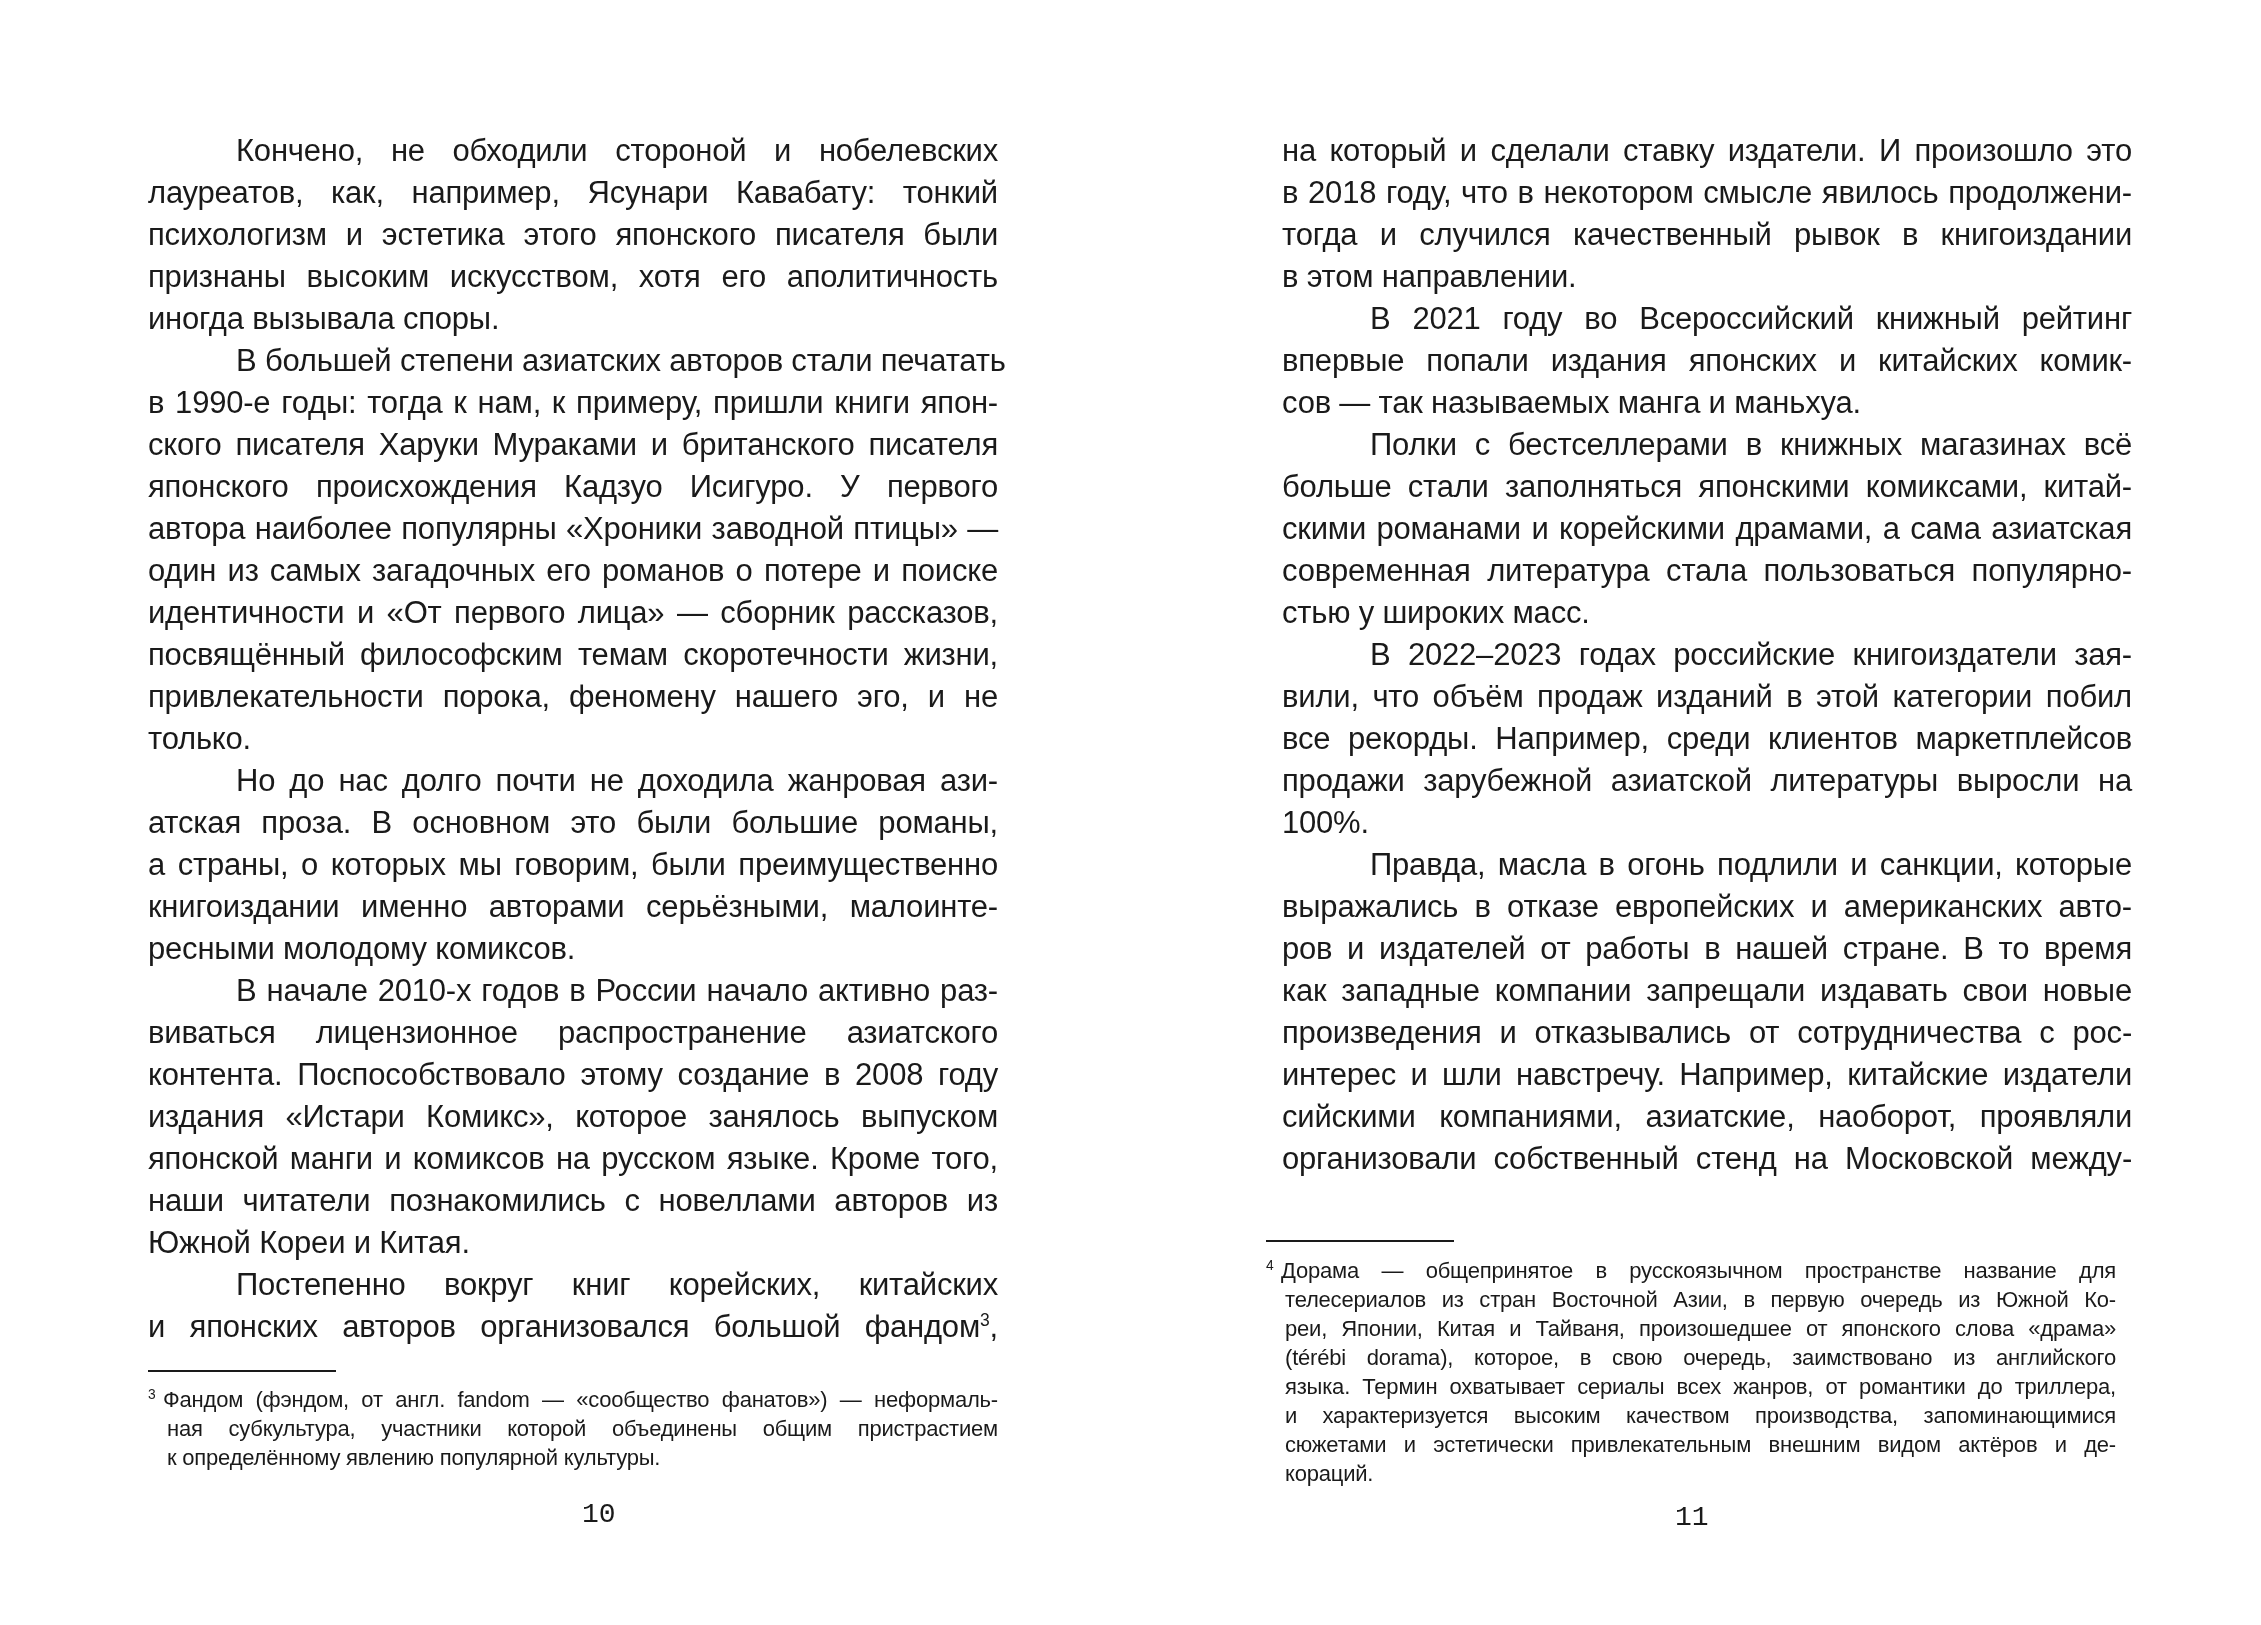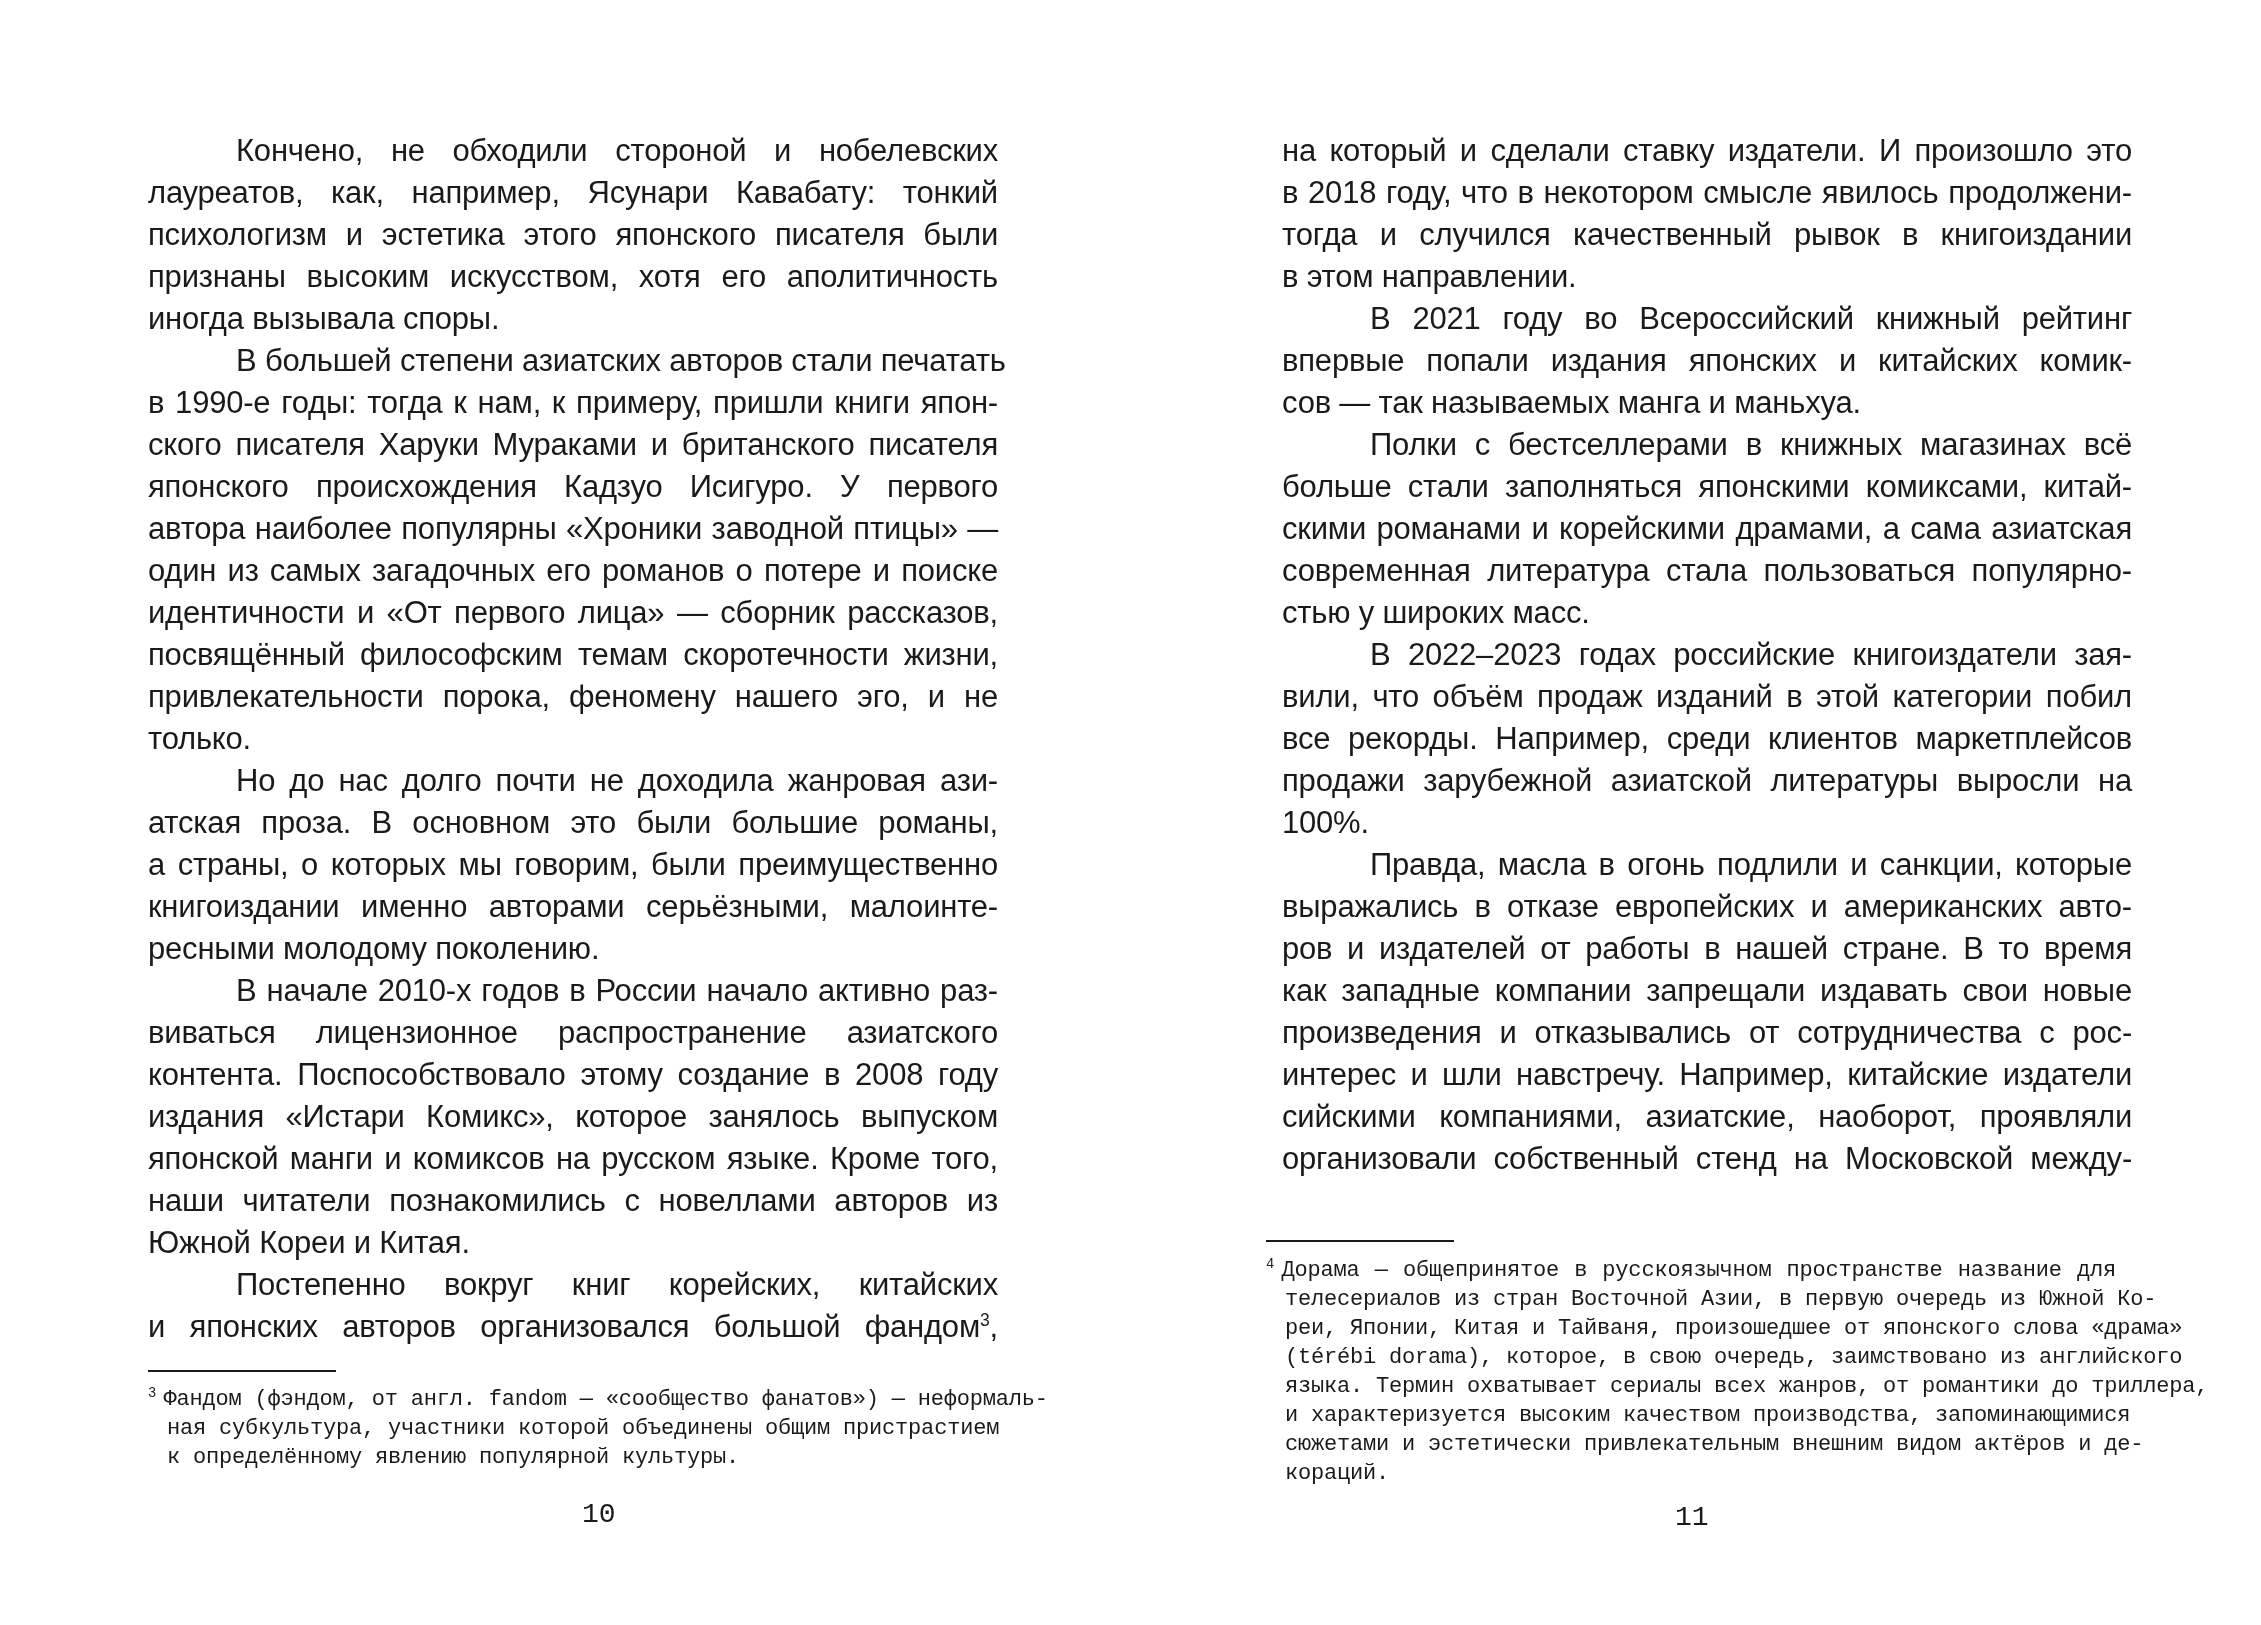--- a/index.html
+++ b/index.html
@@ -14,21 +14,21 @@
   .line { display:block; white-space:nowrap; text-align:justify; text-align-last:justify; height:42px; }
   .line.last { text-align-last:left; }
   .line.indent { padding-left:88px; }
   sup.fn { font-size:17.5px; line-height:0; vertical-align:super; }
   .rule { position:absolute; height:1.9px; background:#1a1a1a; width:188px; }
   .page-left .rule { left:148px; top:1370px; }
   .page-right .rule { left:135px; top:1240px; }
   .footnote { position:absolute; font-size:22px; line-height:29px; letter-spacing:-0.2px; width:850px; }
   .page-left .footnote { left:148px; top:1385px; }
   .page-right .footnote { left:135px; top:1256px; }
-  .footnote .line { height:29px; padding-left:19px;font-family:Liberation Mono, monospace; }
+  .footnote .line { height:29px; padding-left:19px; }
   .footnote .line.first { padding-left:0; }
   .footnote sup.fnmark { font-size:13.8px; vertical-align:super; line-height:0; margin-right:7.5px; }
   .page-number { position:absolute; font-family:Liberation Mono, monospace; font-size:28px; }
   .page-left .page-number { left:582px; top:1499px; }
   .page-right .page-number { left:544px; top:1502px; }
 </style>
 </head>
 <body>
 
 <div class="page page-left">
@@ -45,21 +45,21 @@
     <span class="line">автора наиболее популярны «Хроники заводной птицы» —</span>
     <span class="line">один из самых загадочных его романов о потере и поиске</span>
     <span class="line">идентичности и «От первого лица» — сборник рассказов,</span>
     <span class="line">посвящённый философским темам скоротечности жизни,</span>
     <span class="line">привлекательности порока, феномену нашего эго, и не</span>
     <span class="line last">только.</span>
     <span class="line indent">Но до нас долго почти не доходила жанровая ази-</span>
     <span class="line">атская проза. В основном это были большие романы,</span>
     <span class="line">а страны, о которых мы говорим, были преимущественно</span>
     <span class="line">книгоиздании именно авторами серьёзными, малоинте-</span>
-    <span class="line last">ресными молодому поколению.</span>
+    <span class="line last">ресными молодому комиксов.</span>
     <span class="line indent">В начале 2010-х годов в России начало активно раз-</span>
     <span class="line">виваться лицензионное распространение азиатского</span>
     <span class="line">контента. Поспособствовало этому создание в 2008 году</span>
     <span class="line">издания «Истари Комикс», которое занялось выпуском</span>
     <span class="line">японской манги и комиксов на русском языке. Кроме того,</span>
     <span class="line">наши читатели познакомились с новеллами авторов из</span>
     <span class="line last">Южной Кореи и Китая.</span>
     <span class="line indent">Постепенно вокруг книг корейских, китайских</span>
     <span class="line"><span>и японских авторов организовался большой фандом</span><sup class="fn">3</sup>,</span>
   </div>

